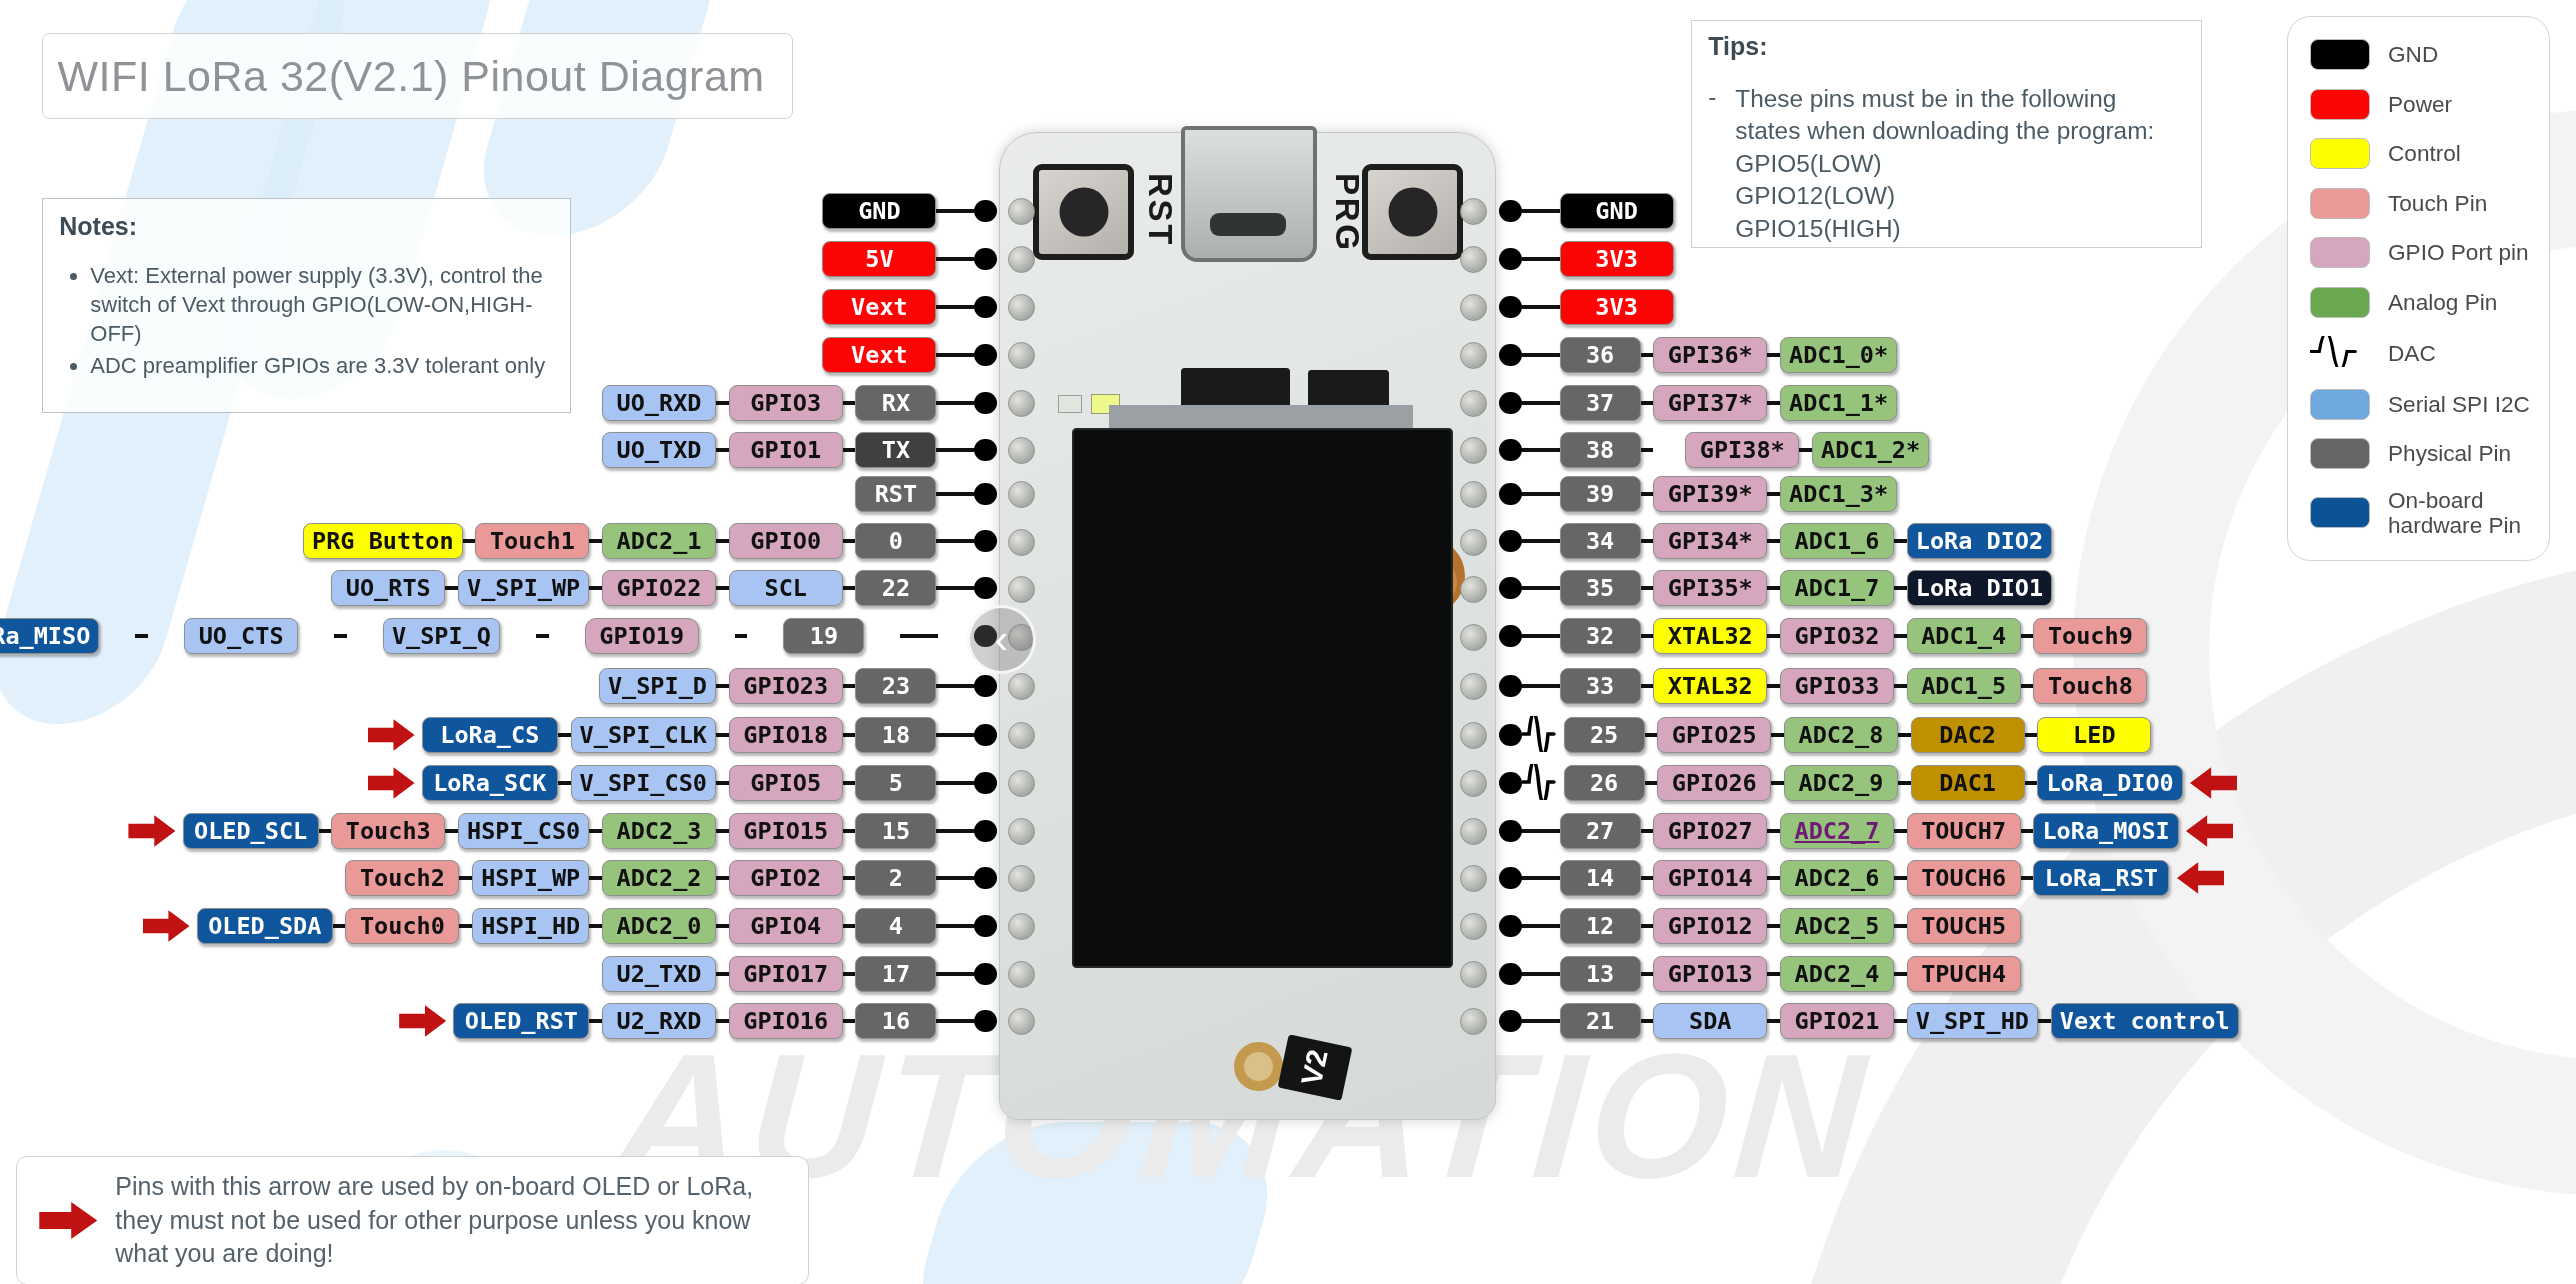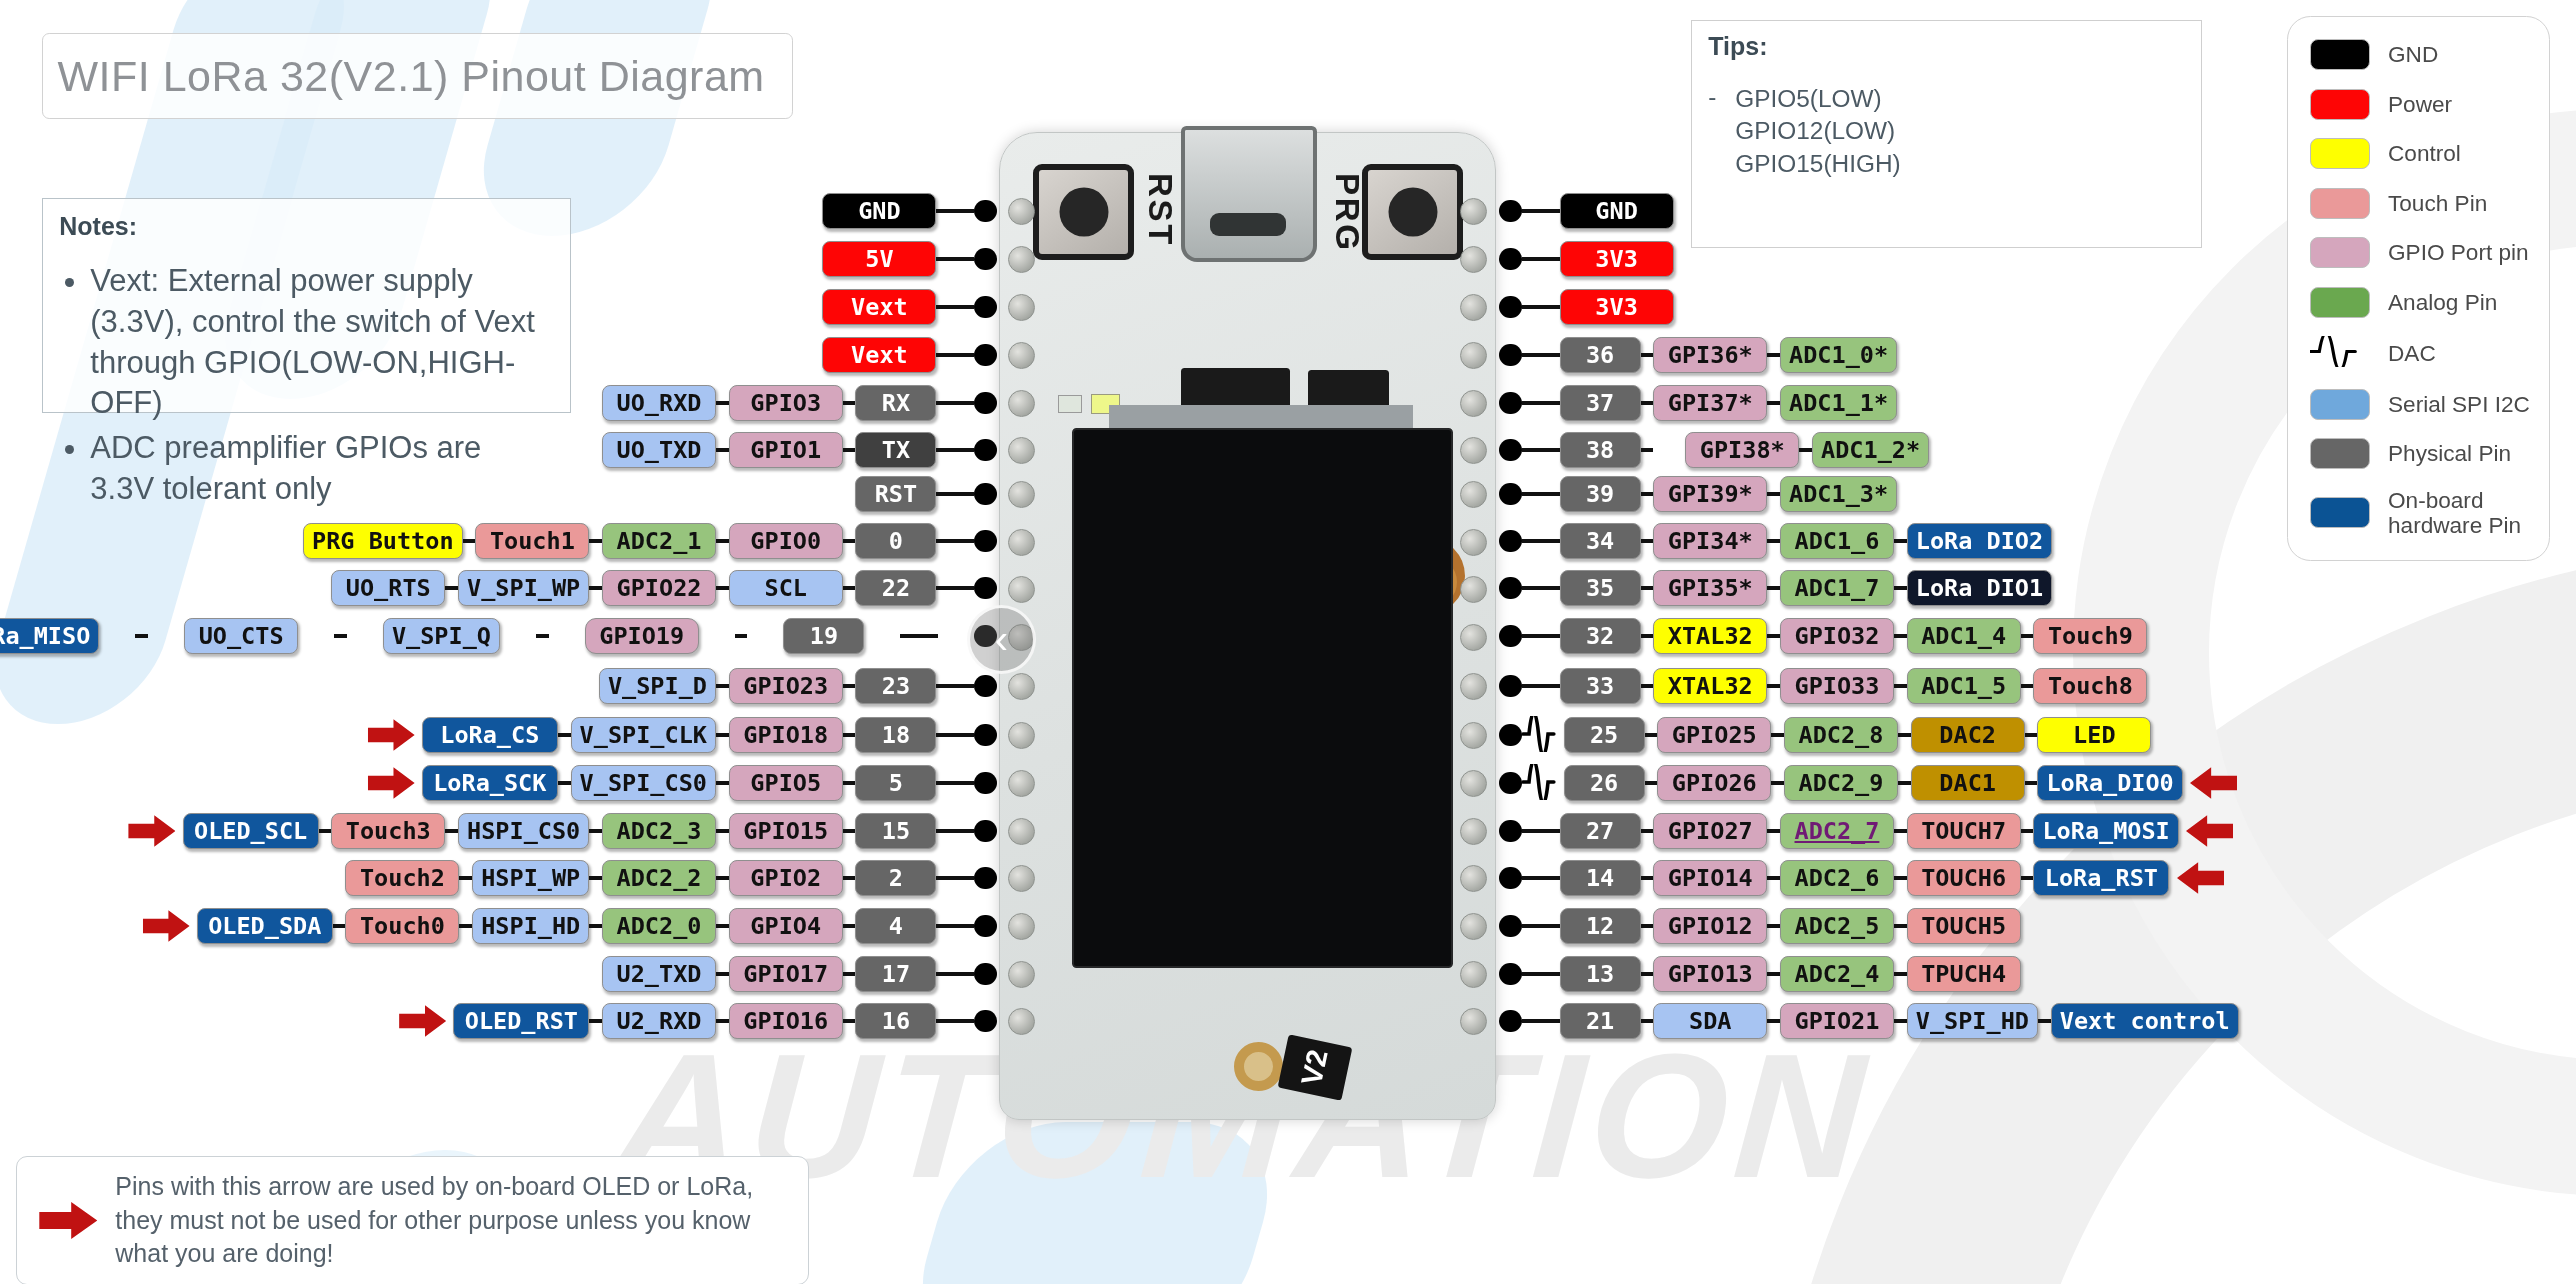--- a/index.html
+++ b/index.html
@@ -24,21 +24,21 @@
   
   .frame{position:absolute;background:rgba(255,255,255,.82);border:1.8px solid #d2d2d2;
          box-sizing:border-box;z-index:6;}
   #title-box{left:42px;top:33px;width:751px;height:86px;border-radius:7.2px;
              display:flex;align-items:center;padding-left:14.5px;}
   #title-box .t{font-size:43px;color:#8f9296;letter-spacing:0.5px;}
 
   #notes-box{left:42px;top:198px;width:529px;height:215px;border-color:#b9c3c9;padding:12.7px 16.3px;}
   .box-heading{font-weight:bold;font-size:25px;color:#3c4b55;}
   #notes-box ul{margin:20px 0 0 0;padding-left:31px;}
-  #notes-box li{font-size:31px;color:#4c5a64;line-height:1.32;margin-bottom:3.6px;}
+  #notes-box li{font-size:22px;color:#4c5a64;line-height:1.32;margin-bottom:3.6px;}
 
   #tips-box{left:1691px;top:20px;width:511px;height:228px;border-color:#cfcfcf;padding:11px 16.3px;}
   #tips-body{display:grid;grid-template-columns:27px 1fr;margin-top:22px;}
   #tips-dash{font-size:24.4px;color:#4c5a64;}
   #tips-lines div{font-size:24.4px;color:#4c5a64;line-height:1.33;}
 
   #footnote-box{left:16.3px;top:1156px;width:793px;height:129px;border-radius:11px;border-color:#ccd2d6;
                 display:flex;align-items:center;gap:18px;padding:0 22px;background:#ffffff;}
   #footnote-box .txt{font-size:25px;color:#55616b;line-height:1.35;width:652px;}
 
@@ -129,20 +129,21 @@
       <li>Vext: External power supply (3.3V), control the switch of Vext through GPIO(LOW-ON,HIGH-OFF)</li>
       <li>ADC preamplifier GPIOs are 3.3V tolerant only</li>
     </ul>
 </div>
 
 <div class="frame" id="tips-box">
   <div class="box-heading">Tips:</div>
   <div id="tips-body">
     <div id="tips-dash">-</div>
     <div id="tips-lines">
+        <div>These pins must be in the following states when downloading the program:</div>
         <div>GPIO5(LOW)</div>
         <div>GPIO12(LOW)</div>
         <div>GPIO15(HIGH)</div>
       </div>
   </div>
 </div>
 
 <div id="legend">
     <div class="legend-item">
       <div class="swatch" style="background: rgb(0, 0, 0);"></div>

